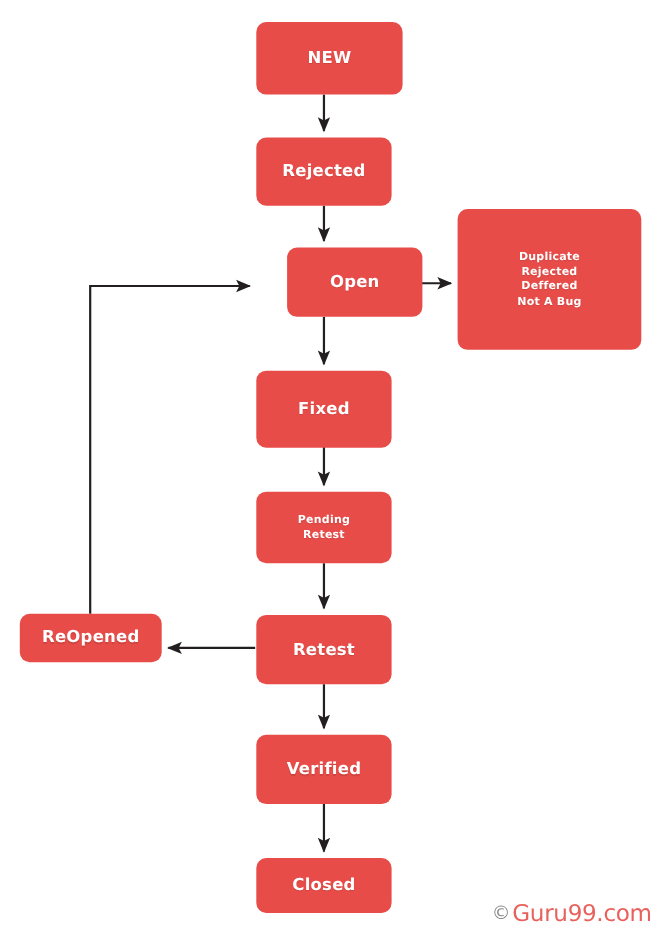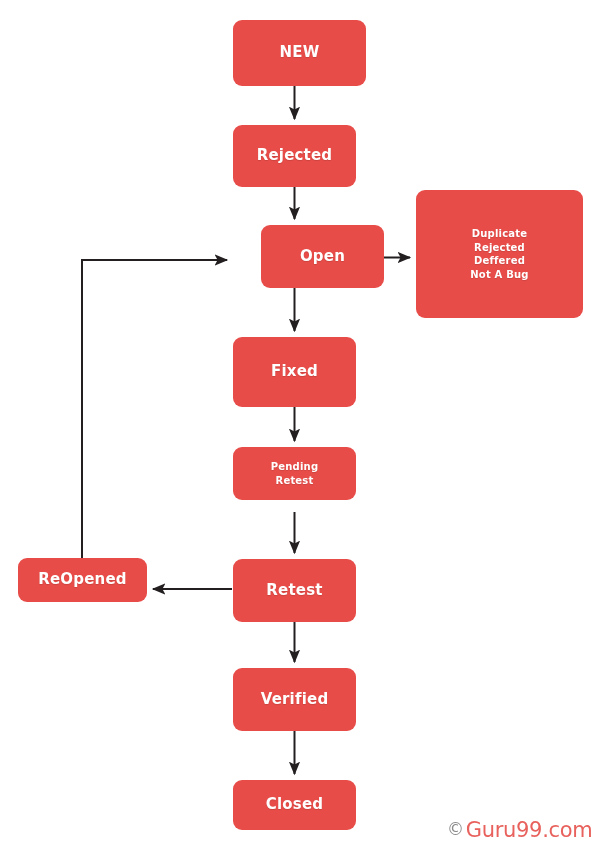--- a/index.html
+++ b/index.html
@@ -119,21 +119,21 @@
 
   <div class="node" style="left:233px; top:225px; width:123px; height:63px;margin-left:28px;">Open</div>
 
   <div class="node multiline" style="left:416px; top:190px; width:167px; height:128px;">Duplicate
 Rejected
 Deffered
 Not A Bug</div>
 
   <div class="node" style="left:233px; top:337px; width:123px; height:70px;">Fixed</div>
 
-  <div class="node multiline" style="left:233px; top:447px; width:123px; height:53px;">Pending
+  <div class="node multiline" style="left:233px; top:447px; width:123px; height:65px;">Pending
 Retest</div>
 
   <div class="node" style="left:233px; top:559px; width:123px; height:63px;">Retest</div>
 
   <div class="node" style="left:18px; top:558px; width:129px; height:44px;">ReOpened</div>
 
   <div class="node" style="left:233px; top:668px; width:123px; height:63px;text-align:right;">Verified</div>
 
   <div class="node" style="left:233px; top:780px; width:123px; height:50px;">Closed</div>
 

